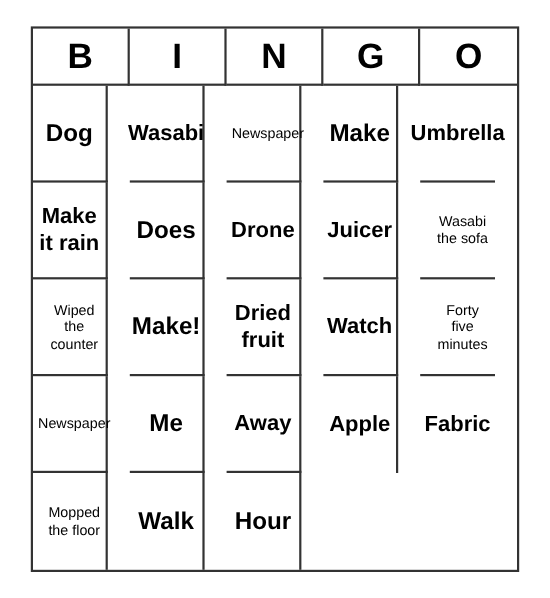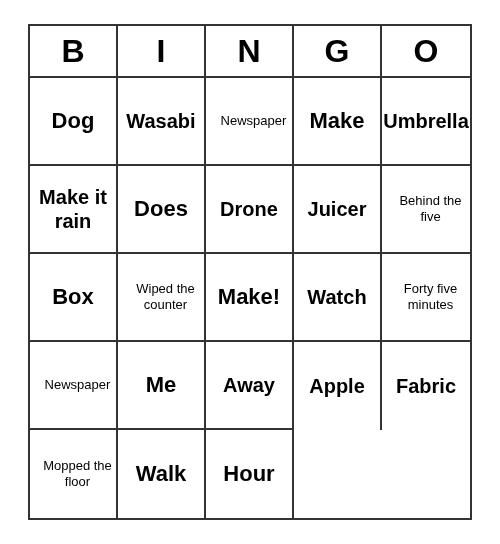--- a/index.html
+++ b/index.html
@@ -43,21 +43,21 @@
     .bingo-header-cell:last-child {
       border-right: none;
     }
 
     .bingo-grid {
       display: grid;
       grid-template-columns: repeat(5, 88px);
     }
 
     .bingo-cell {
-      width: 88px;
+      width: 68px;
       min-height: 88px;
       display: flex;
       align-items: center;
       justify-content: center;
       text-align: center;
       border-right: 2px solid #333;
       border-bottom: 2px solid #333;
       padding: 6px 4px;
       font-size: 15px;
       line-height: 1.2;
@@ -100,24 +100,24 @@
   <div class="bingo-grid">
   <div class="bingo-cell large-text">Dog</div>
       <div class="bingo-cell medium-text">Wasabi</div>
       <div class="bingo-cell small-text">Newspaper</div>
       <div class="bingo-cell large-text">Make</div>
       <div class="bingo-cell medium-text">Umbrella</div>
       <div class="bingo-cell medium-text">Make it rain</div>
       <div class="bingo-cell large-text">Does</div>
       <div class="bingo-cell medium-text">Drone</div>
       <div class="bingo-cell medium-text">Juicer</div>
-      <div class="bingo-cell small-text">Behind the five</div>
-      <div class="bingo-cell large-text">Box</div>
+      <div class="bingo-cell small-text">Wasabi the sofa</div>
       <div class="bingo-cell small-text">Wiped the counter</div>
       <div class="bingo-cell large-text">Make!</div>
+      <div class="bingo-cell medium-text">Dried fruit</div>
       <div class="bingo-cell medium-text">Watch</div>
       <div class="bingo-cell small-text">Forty five minutes</div>
       <div class="bingo-cell small-text">Newspaper</div>
       <div class="bingo-cell large-text">Me</div>
       <div class="bingo-cell medium-text">Away</div>
       <div class="bingo-cell medium-text">Apple</div>
       <div class="bingo-cell medium-text">Fabric</div>
       <div class="bingo-cell small-text">Mopped the floor</div>
       <div class="bingo-cell large-text">Walk</div>
       <div class="bingo-cell large-text">Hour</div>

